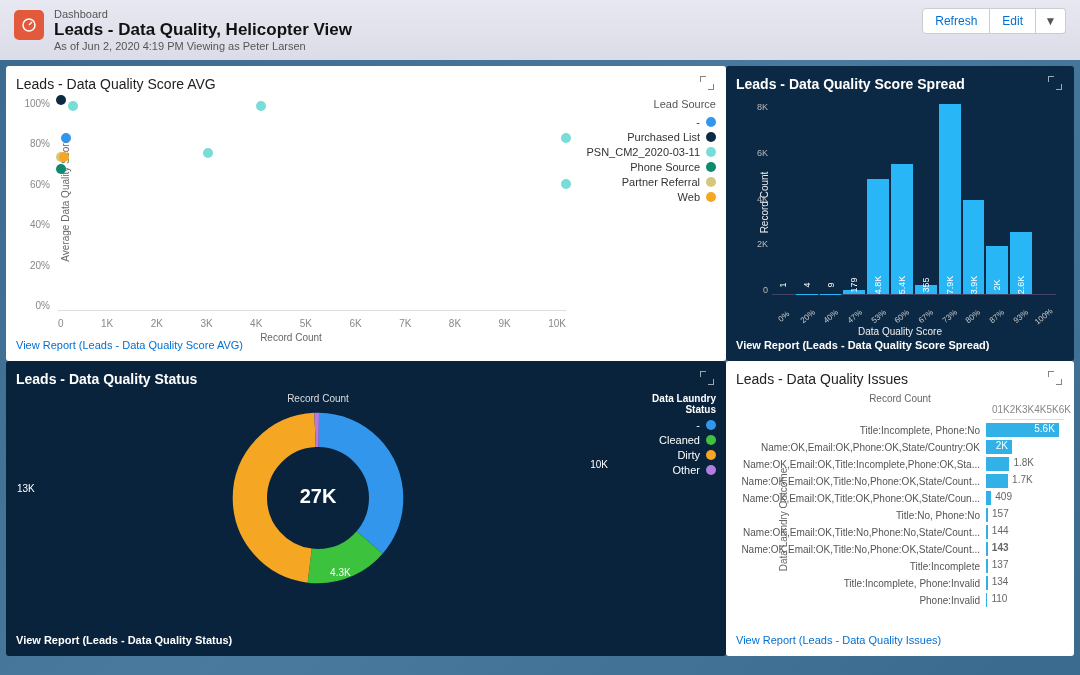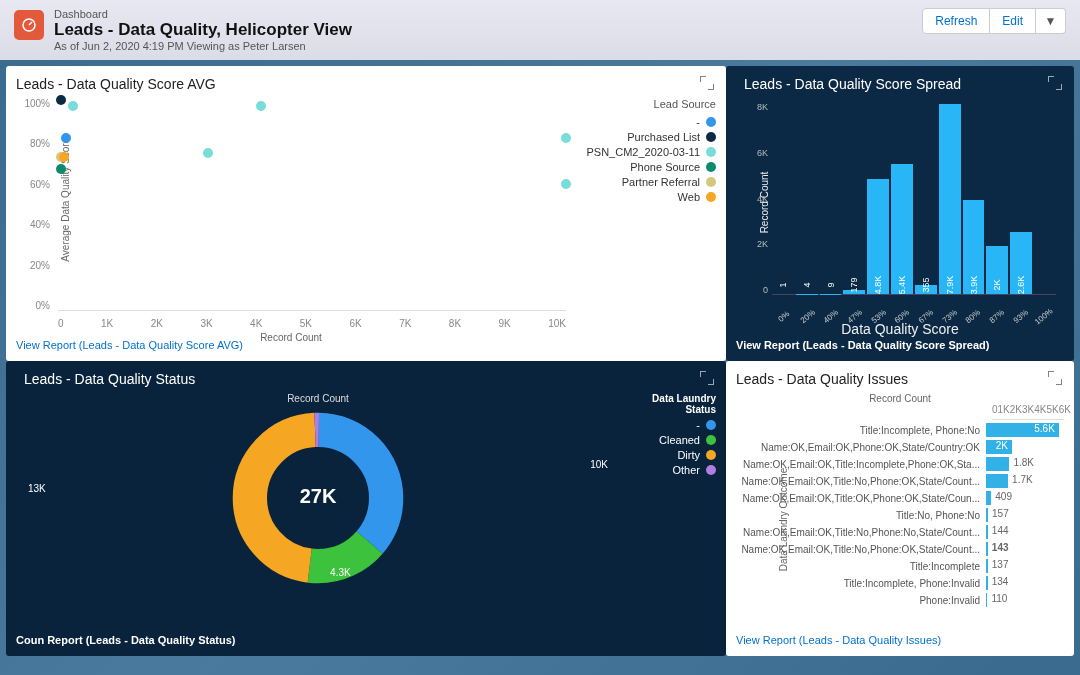--- a/index.html
+++ b/index.html
@@ -17,21 +17,21 @@
 .btn { background: #fff; border: 1px solid #ccc; padding: 5px 12px; font-size: 12px; color: #0070d2; cursor: pointer; }
 .btn:first-child { border-radius: 4px 0 0 4px; }
 .btn + .btn { border-left: none; }
 .btn-caret { width: 30px; padding: 5px 0; text-align: center; border-radius: 0 4px 4px 0; color: #555; }
 
 .grid { padding: 6px; display: grid; grid-template-columns: 720px 348px; grid-template-rows: 295px 295px; }
 .card { background: #fff; border-radius: 3px; padding: 10px; position: relative; display: flex; flex-direction: column; }
 .card.dark { background: #0b2944; color: #fff; }
 .card.dark2 { background: #08233b; color: #fff; }
 .card-title { font-size: 14px; font-weight: 400; color: #222; margin-bottom: 6px; }
-.card.dark .card-title, .card.dark2 .card-title { color: #fff; font-weight: 400; margin-left: 8px; }
+.card.dark .card-title, .card.dark2 .card-title { color: #fff; font-weight: 700; }
 .expand-icon { position: absolute; top: 10px; right: 12px; width: 14px; height: 14px; cursor: pointer; opacity: 0.6; }
 .expand-icon::before, .expand-icon:after { content: ""; position: absolute; width: 5px; height: 5px; border: 1px solid currentColor; }
 .expand-icon::before { top: 0; left: 0; border-right: none; border-bottom: none; }
 .expand-icon::after { bottom: 0; right: 0; border-left: none; border-top: none; }
 .report-link { color: #0070d2; font-size: 11px; margin-top: auto; cursor: pointer; }
 .card.dark .report-link, .card.dark2 .report-link { color: #fff; font-weight: 600; font-size: 11px; }
 
 
 .scatter-wrap { display: flex; flex: 1; gap: 10px; }
 .scatter-chart { position: relative; flex: 1; }
@@ -49,21 +49,21 @@
 
 
 .spread-chart { position: relative; flex: 1; margin: 4px 8px 0 8px; }
 .spread-axis-v { position: absolute; left: 0; top: 0; bottom: 44px; width: 24px; display: flex; flex-direction: column; justify-content: space-between; align-items: flex-end; font-size: 9px; color: #bbb; }
 .spread-vlabel { position: absolute; left: -10px; top: 40%; transform: rotate(-90deg); font-size: 10px; color: #eee; white-space: nowrap; }
 .spread-plot { position: absolute; left: 28px; right: 0; top: 0; bottom: 44px; border-bottom: 1px solid #446; display: flex; align-items: flex-end; gap: 2px; }
 .spread-plot .bar { flex: 1; background: #29b6f6; position: relative; }
 .spread-plot .bar .lbl { position: absolute; left: 50%; bottom: 4px; transform: translateX(-50%) rotate(-90deg); transform-origin: center; font-size: 9px; color: #fff; white-space: nowrap; }
 .spread-xlabels { position: absolute; left: 28px; right: 0; bottom: 18px; display: flex; }
 .spread-xlabels span { flex: 1; text-align: center; font-size: 8px; color: #ccc; transform: rotate(-40deg); transform-origin: center; }
-.spread-xlabel { position: absolute; left: 50%; bottom: 2px; transform: translateX(-50%); font-size: 14px; color: #eee; margin-top: 20px; }
+.spread-xlabel { position: absolute; left: 50%; bottom: 2px; transform: translateX(-50%); font-size: 10px; color: #eee; margin-top: 20px; }
 
 
 .donut-wrap { display: flex; flex: 1; gap: 6px; align-items: flex-start; }
 .donut-left { flex: 1; position: relative; display: flex; flex-direction: column; align-items: center; }
 .donut-title2 { font-size: 10px; color: #ddd; margin-bottom: 4px; }
 .donut-svg { width: 180px; height: 180px; }
 .donut-center { position: absolute; top: 92px; left: 50%; transform: translateX(-50%); font-size: 20px; font-weight: 700; color: #fff; }
 .donut-legend { width: 90px; font-size: 11px; color: #fff; }
 .donut-legend .legend-item { justify-content: flex-end; }
 .donut-legend-title { font-size: 10px; text-align: right; font-weight: 600; margin-bottom: 4px; }
@@ -260,21 +260,21 @@
         <div class="donut-title2">Record Count</div>
         <svg class="donut-svg" viewBox="0 0 42 42">
           <circle cx="21" cy="21" r="15.9" fill="none" stroke="#3296ed" stroke-width="8" stroke-dasharray="36.3 63.7" stroke-dashoffset="25"></circle>
           <circle cx="21" cy="21" r="15.9" fill="none" stroke="#3cc23c" stroke-width="8" stroke-dasharray="15.6 84.4" stroke-dashoffset="88.7"></circle>
           <circle cx="21" cy="21" r="15.9" fill="none" stroke="#f5a623" stroke-width="8" stroke-dasharray="47.2 52.8" stroke-dashoffset="73.1"></circle>
           <circle cx="21" cy="21" r="15.9" fill="none" stroke="#b07de3" stroke-width="8" stroke-dasharray="0.9 99.1" stroke-dashoffset="25.9"></circle>
         </svg>
         <div class="donut-center">27K</div>
         <span class="donut-lbl" style="top:66px; right:12px;">10K</span>
         <span class="donut-lbl" style="bottom:10px; left:52%;">4.3K</span>
-        <span class="donut-lbl" style="top:90px; left:12px;">13K</span>
+        <span class="donut-lbl" style="top:90px; left:1px;">13K</span>
       </div>
       <div class="donut-legend">
         <div class="donut-legend-title">Data Laundry Status</div>
         <div id="donut-leg">
               <div class="legend-item">
                 <span>-</span>
                 <span class="swatch" style="background: rgb(50, 150, 237);"></span>
               </div>
               <div class="legend-item">
                 <span>Cleaned</span>
@@ -284,21 +284,21 @@
                 <span>Dirty</span>
                 <span class="swatch" style="background: rgb(245, 166, 35);"></span>
               </div>
               <div class="legend-item">
                 <span>Other</span>
                 <span class="swatch" style="background: rgb(176, 125, 227);"></span>
               </div>
             </div>
       </div>
     </div>
-    <a class="report-link">Coun Report (Leads - Data Quality Status)</a>
+    <a class="report-link">View Report (Leads - Data Quality Status)</a>
   </div>
 
   <div class="card">
     <div class="card-title">Leads - Data Quality Issues</div>
     <span class="expand-icon"></span>
     <div class="hbar-wrap">
       <span class="hbar-vlabel">Data Laundry Outcome</span>
       <div class="hbar-title">Record Count</div>
       <div class="hbar-ticks" id="hbar-ticks">
             <span>0</span>

